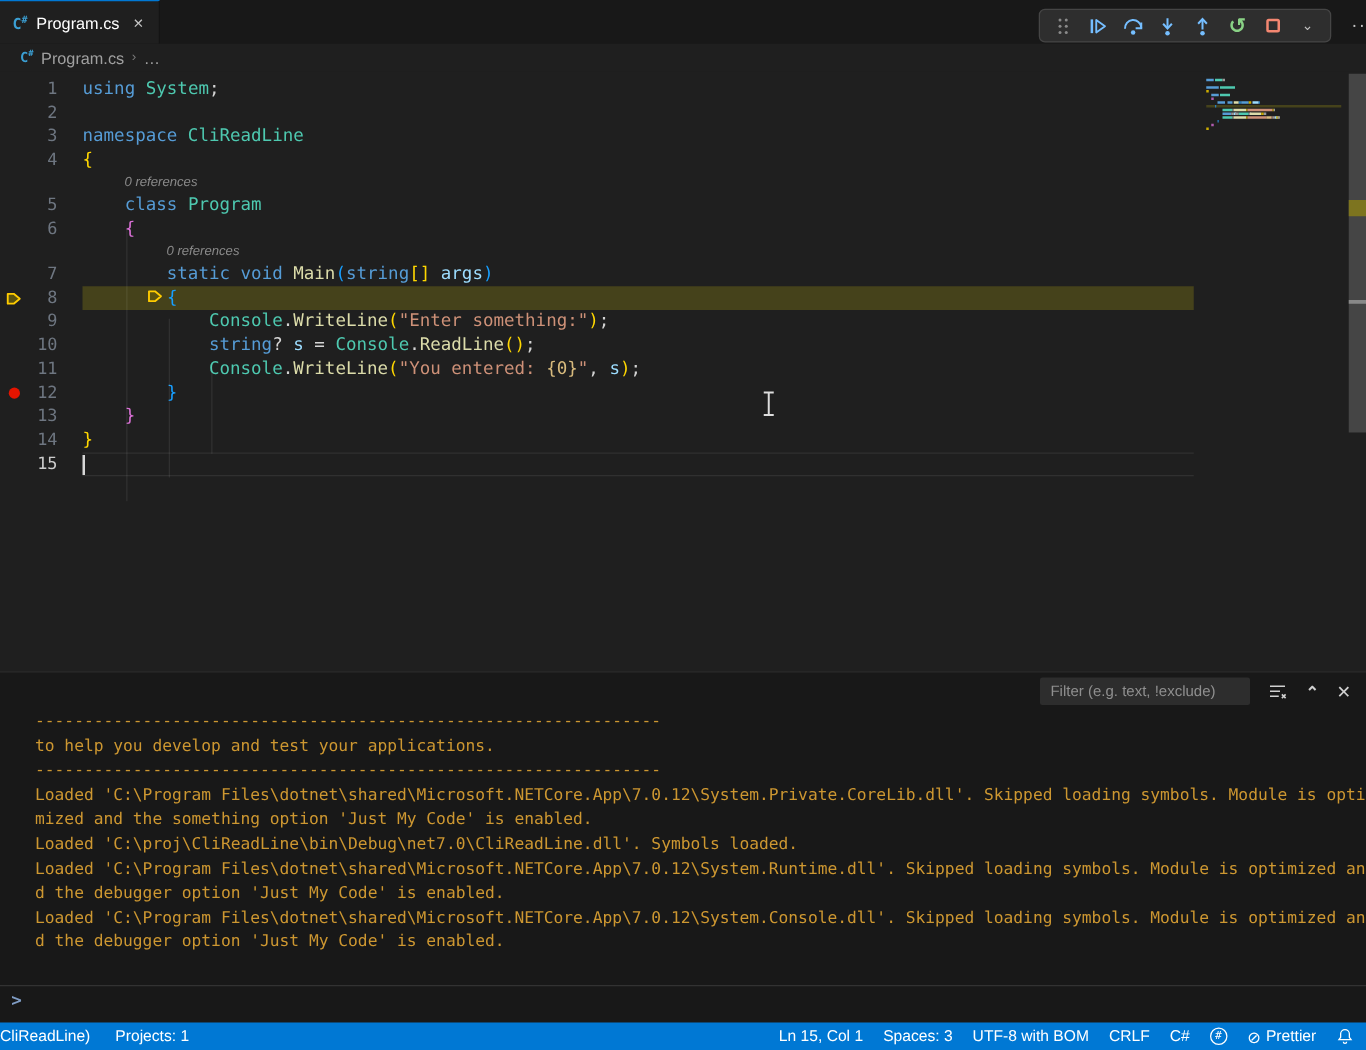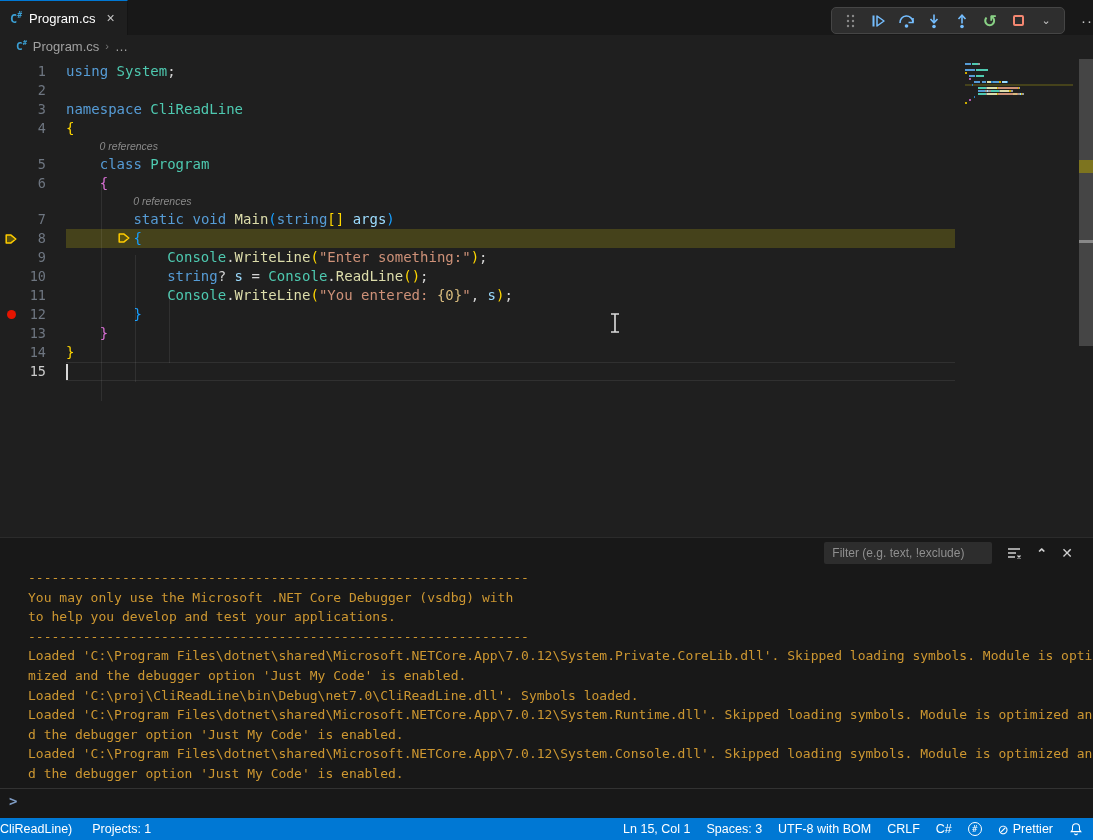--- a/index.html
+++ b/index.html
@@ -59,21 +59,21 @@
   .sb-thumb { position:absolute; left:0; top:2px; width:14px; height:287px; background:#454545; cursor:pointer; }
   .sb-deco-exec { position:absolute; left:0; top:103px; width:14px; height:13px; background:#7d741f; }
   .sb-deco-line { position:absolute; left:0; top:183px; width:14px; height:3px; background:#888; }
   
   .ibeam { position:absolute; left:608px; top:254px; z-index:60; pointer-events:none; }
   
   .panel { position:absolute; left:0; top:537px; width:1093px; height:281px; background:#181818; border-top:1px solid #2b2b2b; }
   .panel-tabs { position:relative; height:30px; display:flex; align-items:center; gap:28px; padding-left:24px; }
   .ptab { font-size:11px; letter-spacing:0.4px; color:#9d9d9d; height:30px; line-height:30px; cursor:pointer; }
   .ptab.active { color:#e7e7e7; border-bottom:1px solid #0078d4; }
-  .panel-actions { position:absolute; right:20px; top:4px; display:flex; align-items:center; gap:14px; }
+  .panel-actions { position:absolute; right:12px; top:4px; display:flex; align-items:center; gap:14px; }
   .filter-input {
     width:168px; height:22px; background:#2d2d2d; border:none; border-radius:2px; outline:none;
     color:#cccccc; font-size:12px; padding:0 8px; font-family:"Liberation Sans",sans-serif;
   }
   .filter-input::placeholder { color:#8f8f8f; }
   .pa-icon { color:#d0d0d0; cursor:pointer; display:flex; align-items:center; }
   .pa-chevron { font-size:13px; font-weight:bold; }
   .pa-close { font-size:14px; }
   .console { position:absolute; left:0; top:30px; width:1093px; height:220px; overflow:hidden; }
   .con-line { white-space:pre; font-family:"DejaVu Sans Mono",monospace; font-size:13px; line-height:19.6px; color:#cd9731; padding-left:28px; }
@@ -287,25 +287,24 @@
         <svg width="16" height="16" viewBox="0 0 16 16">
             <path d="M2 4h12M2 8h8M2 12h7" stroke="#d0d0d0" stroke-width="1.3"></path>
             <path d="M11.5 10.5l3 3M14.5 10.5l-3 3" stroke="#d0d0d0" stroke-width="1.3"></path>
           </svg>
       </span>
       <span class="pa-icon pa-chevron">⌃</span>
       <span class="pa-icon pa-close">✕</span>
     </div>
     <div class="console" id="console">
         <div class="con-line">----------------------------------------------------------------</div>
-        <div class="con-line">You may only use the Microsoft .NET Core Debugger (vsdbg) with</div>
         <div class="con-line">to help you develop and test your applications.</div>
         <div class="con-line">----------------------------------------------------------------</div>
         <div class="con-line">Loaded 'C:\Program Files\dotnet\shared\Microsoft.NETCore.App\7.0.12\System.Private.CoreLib.dll'. Skipped loading symbols. Module is opti</div>
-        <div class="con-line">mized and the debugger option 'Just My Code' is enabled.</div>
+        <div class="con-line">mized and the something option 'Just My Code' is enabled.</div>
         <div class="con-line">Loaded 'C:\proj\CliReadLine\bin\Debug\net7.0\CliReadLine.dll'. Symbols loaded.</div>
         <div class="con-line">Loaded 'C:\Program Files\dotnet\shared\Microsoft.NETCore.App\7.0.12\System.Runtime.dll'. Skipped loading symbols. Module is optimized an</div>
         <div class="con-line">d the debugger option 'Just My Code' is enabled.</div>
         <div class="con-line">Loaded 'C:\Program Files\dotnet\shared\Microsoft.NETCore.App\7.0.12\System.Console.dll'. Skipped loading symbols. Module is optimized an</div>
         <div class="con-line">d the debugger option 'Just My Code' is enabled.</div>
       </div>
     <div class="con-input">
       <span class="con-prompt">&gt;</span>
     </div>
   </div>

